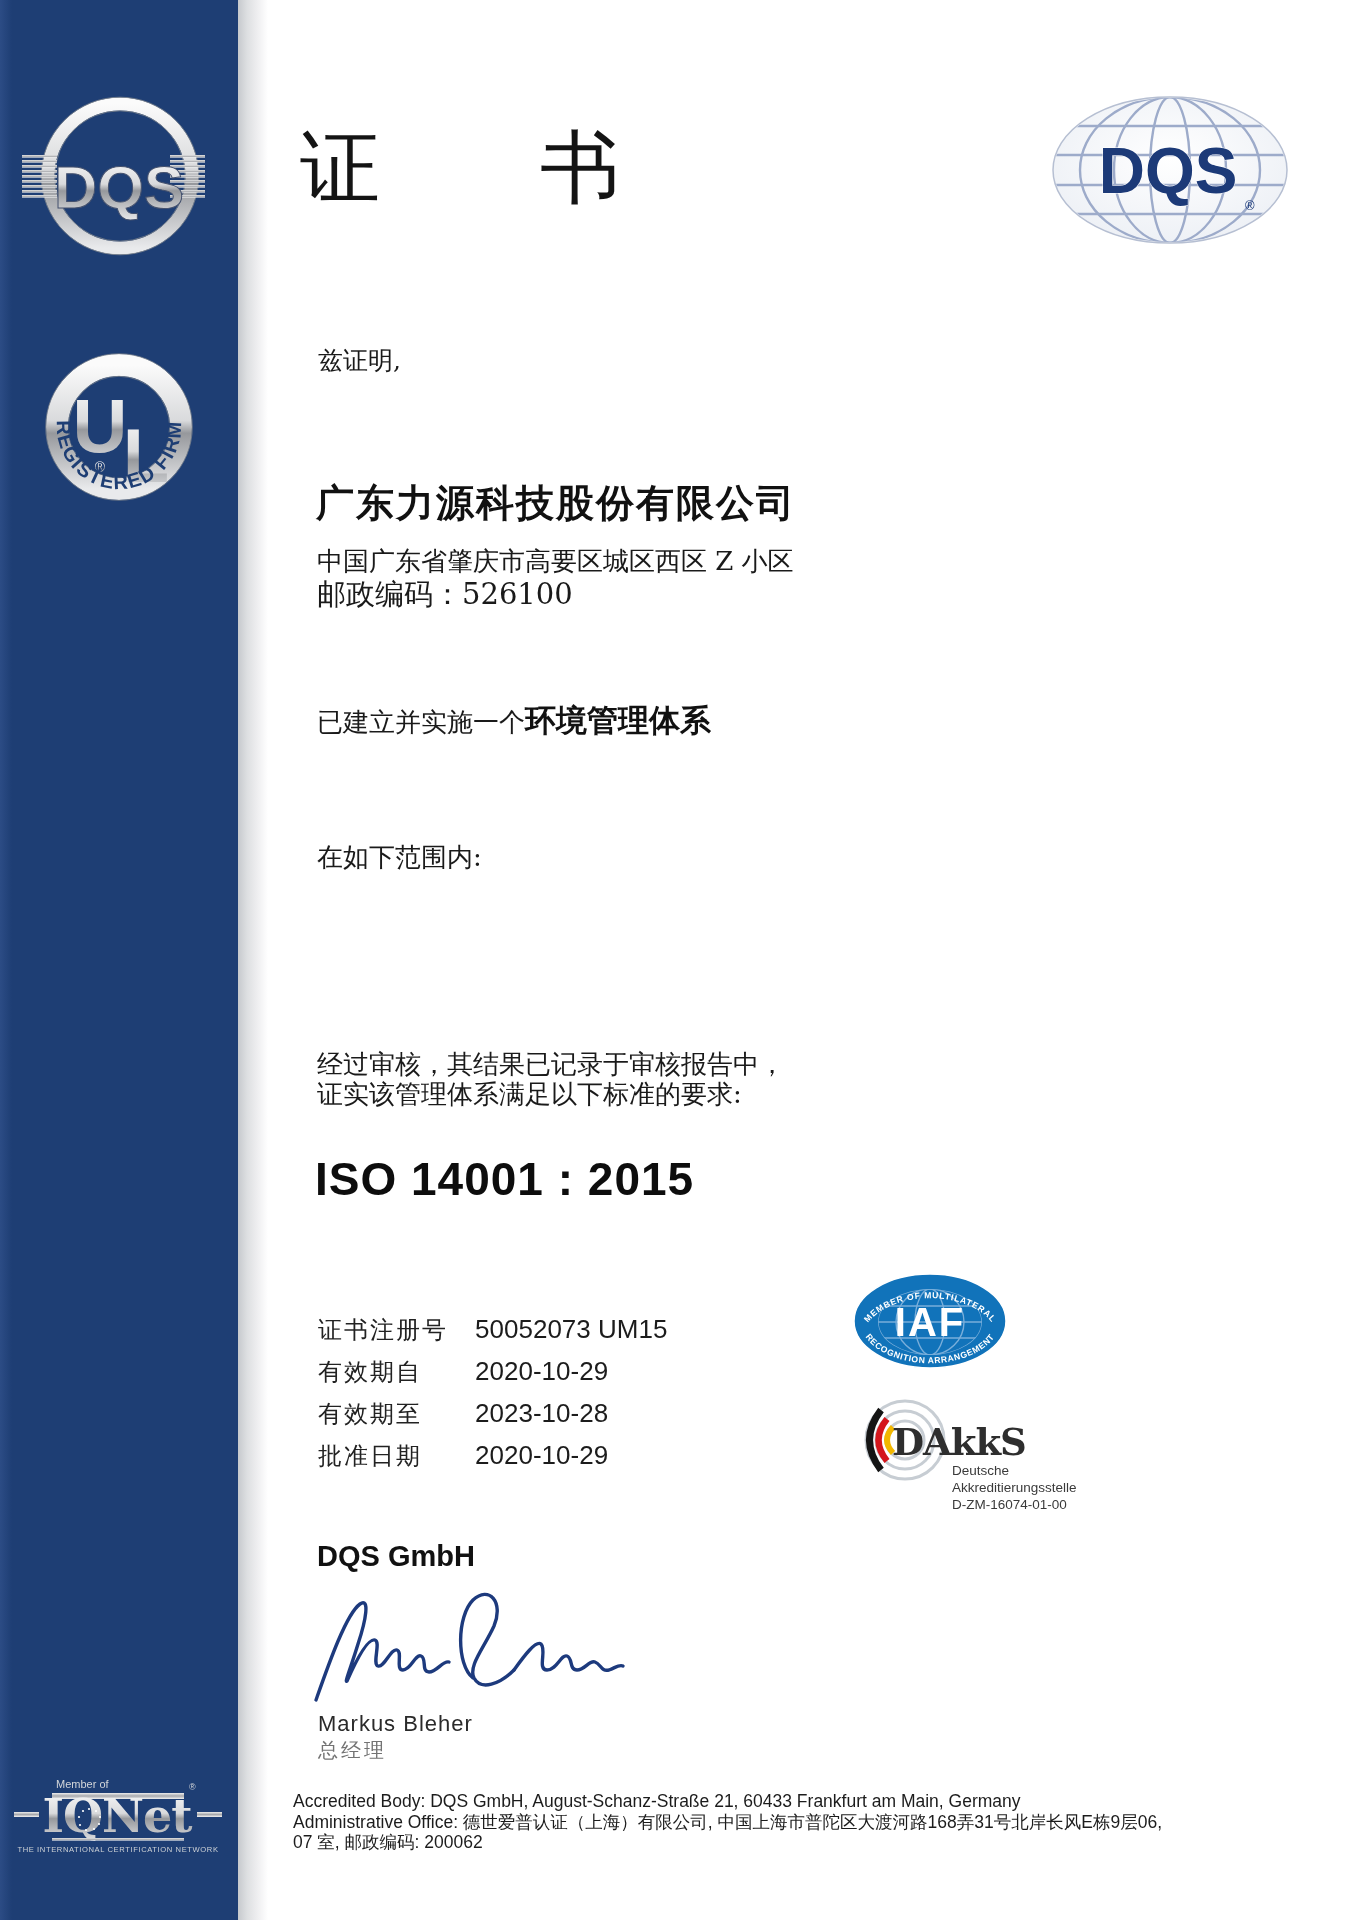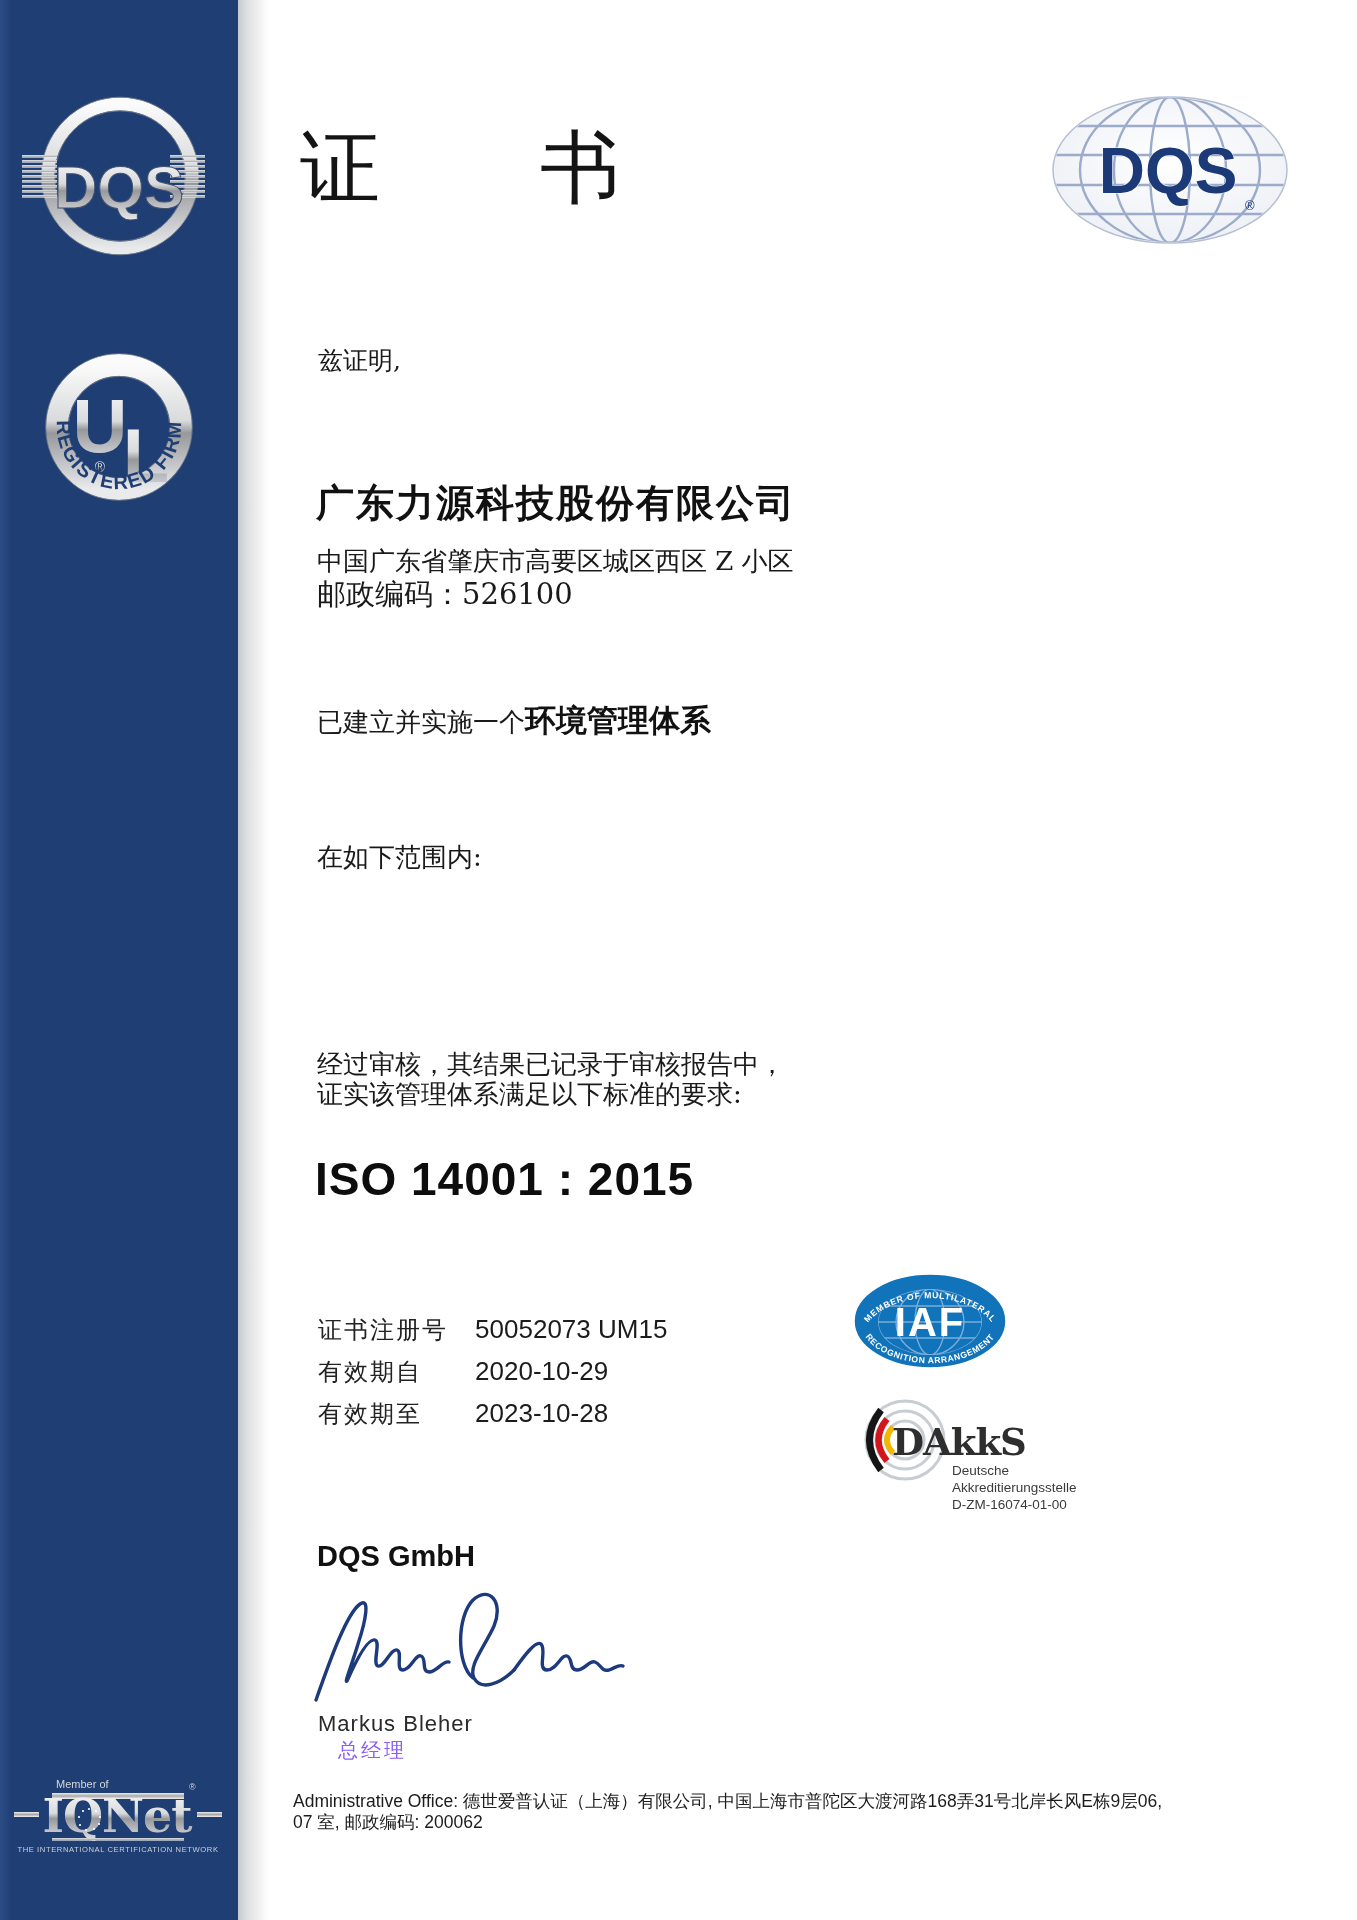--- a/index.html
+++ b/index.html
@@ -53,21 +53,21 @@
   .issuer{
     left:317px;top:1540px;
     font-family:"Liberation Sans", sans-serif;
     font-size:29px;font-weight:bold;color:#111;text-align:right;
   }
   .signer-name{
     left:318px;top:1711px;
     font-family:"Liberation Sans", sans-serif;
     font-size:22px;letter-spacing:1px;color:#2a2a2a;
   }
-  .signer-title{left:318px;top:1737px;font-size:20px;letter-spacing:3px;color:#8b5cf6;margin-left:20px;}
+  .signer-title{left:318px;top:1737px;font-size:20px;letter-spacing:3px;color:#737373;}
   .footer{
     left:293px;top:1791px;
     font-family:"Liberation Sans", sans-serif;
     font-size:17.5px;line-height:20.5px;color:#1c1c1c;
   }
 </style>
 </head>
 <body>
 
 <div class="page">
@@ -204,20 +204,24 @@
       <span class="dv">50052073 UM15</span>
     </div>
     <div class="detail-row">
       <span class="dl">有效期自</span>
       <span class="dv">2020-10-29</span>
     </div>
     <div class="detail-row">
       <span class="dl">有效期至</span>
       <span class="dv">2023-10-28</span>
     </div>
+    <div class="detail-row">
+      <span class="dl">批准日期</span>
+      <span class="dv">2020-10-29</span>
+    </div>
   </div>
 
   <svg class="logo" style="left:852px;top:1272px" width="156" height="98" viewBox="0 0 156 98">
     <defs>
         <clipPath id="iafClip">
           <ellipse cx="78" cy="50" rx="52" ry="33"></ellipse>
         </clipPath>
       </defs>
     <ellipse cx="78" cy="49" rx="76" ry="47" fill="#1173ba" stroke="#ffffff" stroke-width="1.5"></ellipse>
     <g clip-path="url(#iafClip)" fill="none" stroke="#79aeda" stroke-width="1.4">
@@ -265,17 +269,18 @@
       <path d="M 6,122 C 18,88 36,36 50,26 C 60,19 56,42 48,66 C 42,86 34,106 37,103 C 49,76 59,60 65,62 C 71,64 62,86 68,88 C 74,90 81,70 87,72 C 93,74 85,92 93,92 C 101,92 105,76 111,78 C 117,80 111,94 119,94 C 127,94 133,82 139,84"></path>
       <path d="M 163,100 C 146,86 147,38 163,22 C 179,7 194,24 184,48 C 174,70 158,88 164,100 C 171,113 190,106 204,92"></path>
       <path d="M 204,92 C 214,78 226,62 231,66 C 237,72 227,92 237,92 C 247,92 251,76 257,78 C 263,80 259,92 267,92 C 275,92 279,82 285,84 C 291,86 291,94 299,92 C 305,90 309,86 313,88"></path>
     </g>
   </svg>
 
   <div class="abs signer-name">Markus Bleher</div>
   <div class="abs signer-title">总经理</div>
 
   <div class="abs footer">
+    <div>Accredited Body: DQS GmbH, August-Schanz-Straße 21, 60433 Frankfurt am Main, Germany</div>
     <div>Administrative Office: 德世爱普认证（上海）有限公司, 中国上海市普陀区大渡河路168弄31号北岸长风E栋9层06,</div>
     <div>07 室, 邮政编码: 200062</div>
   </div>
 
 </div>
 
 </body></html>

